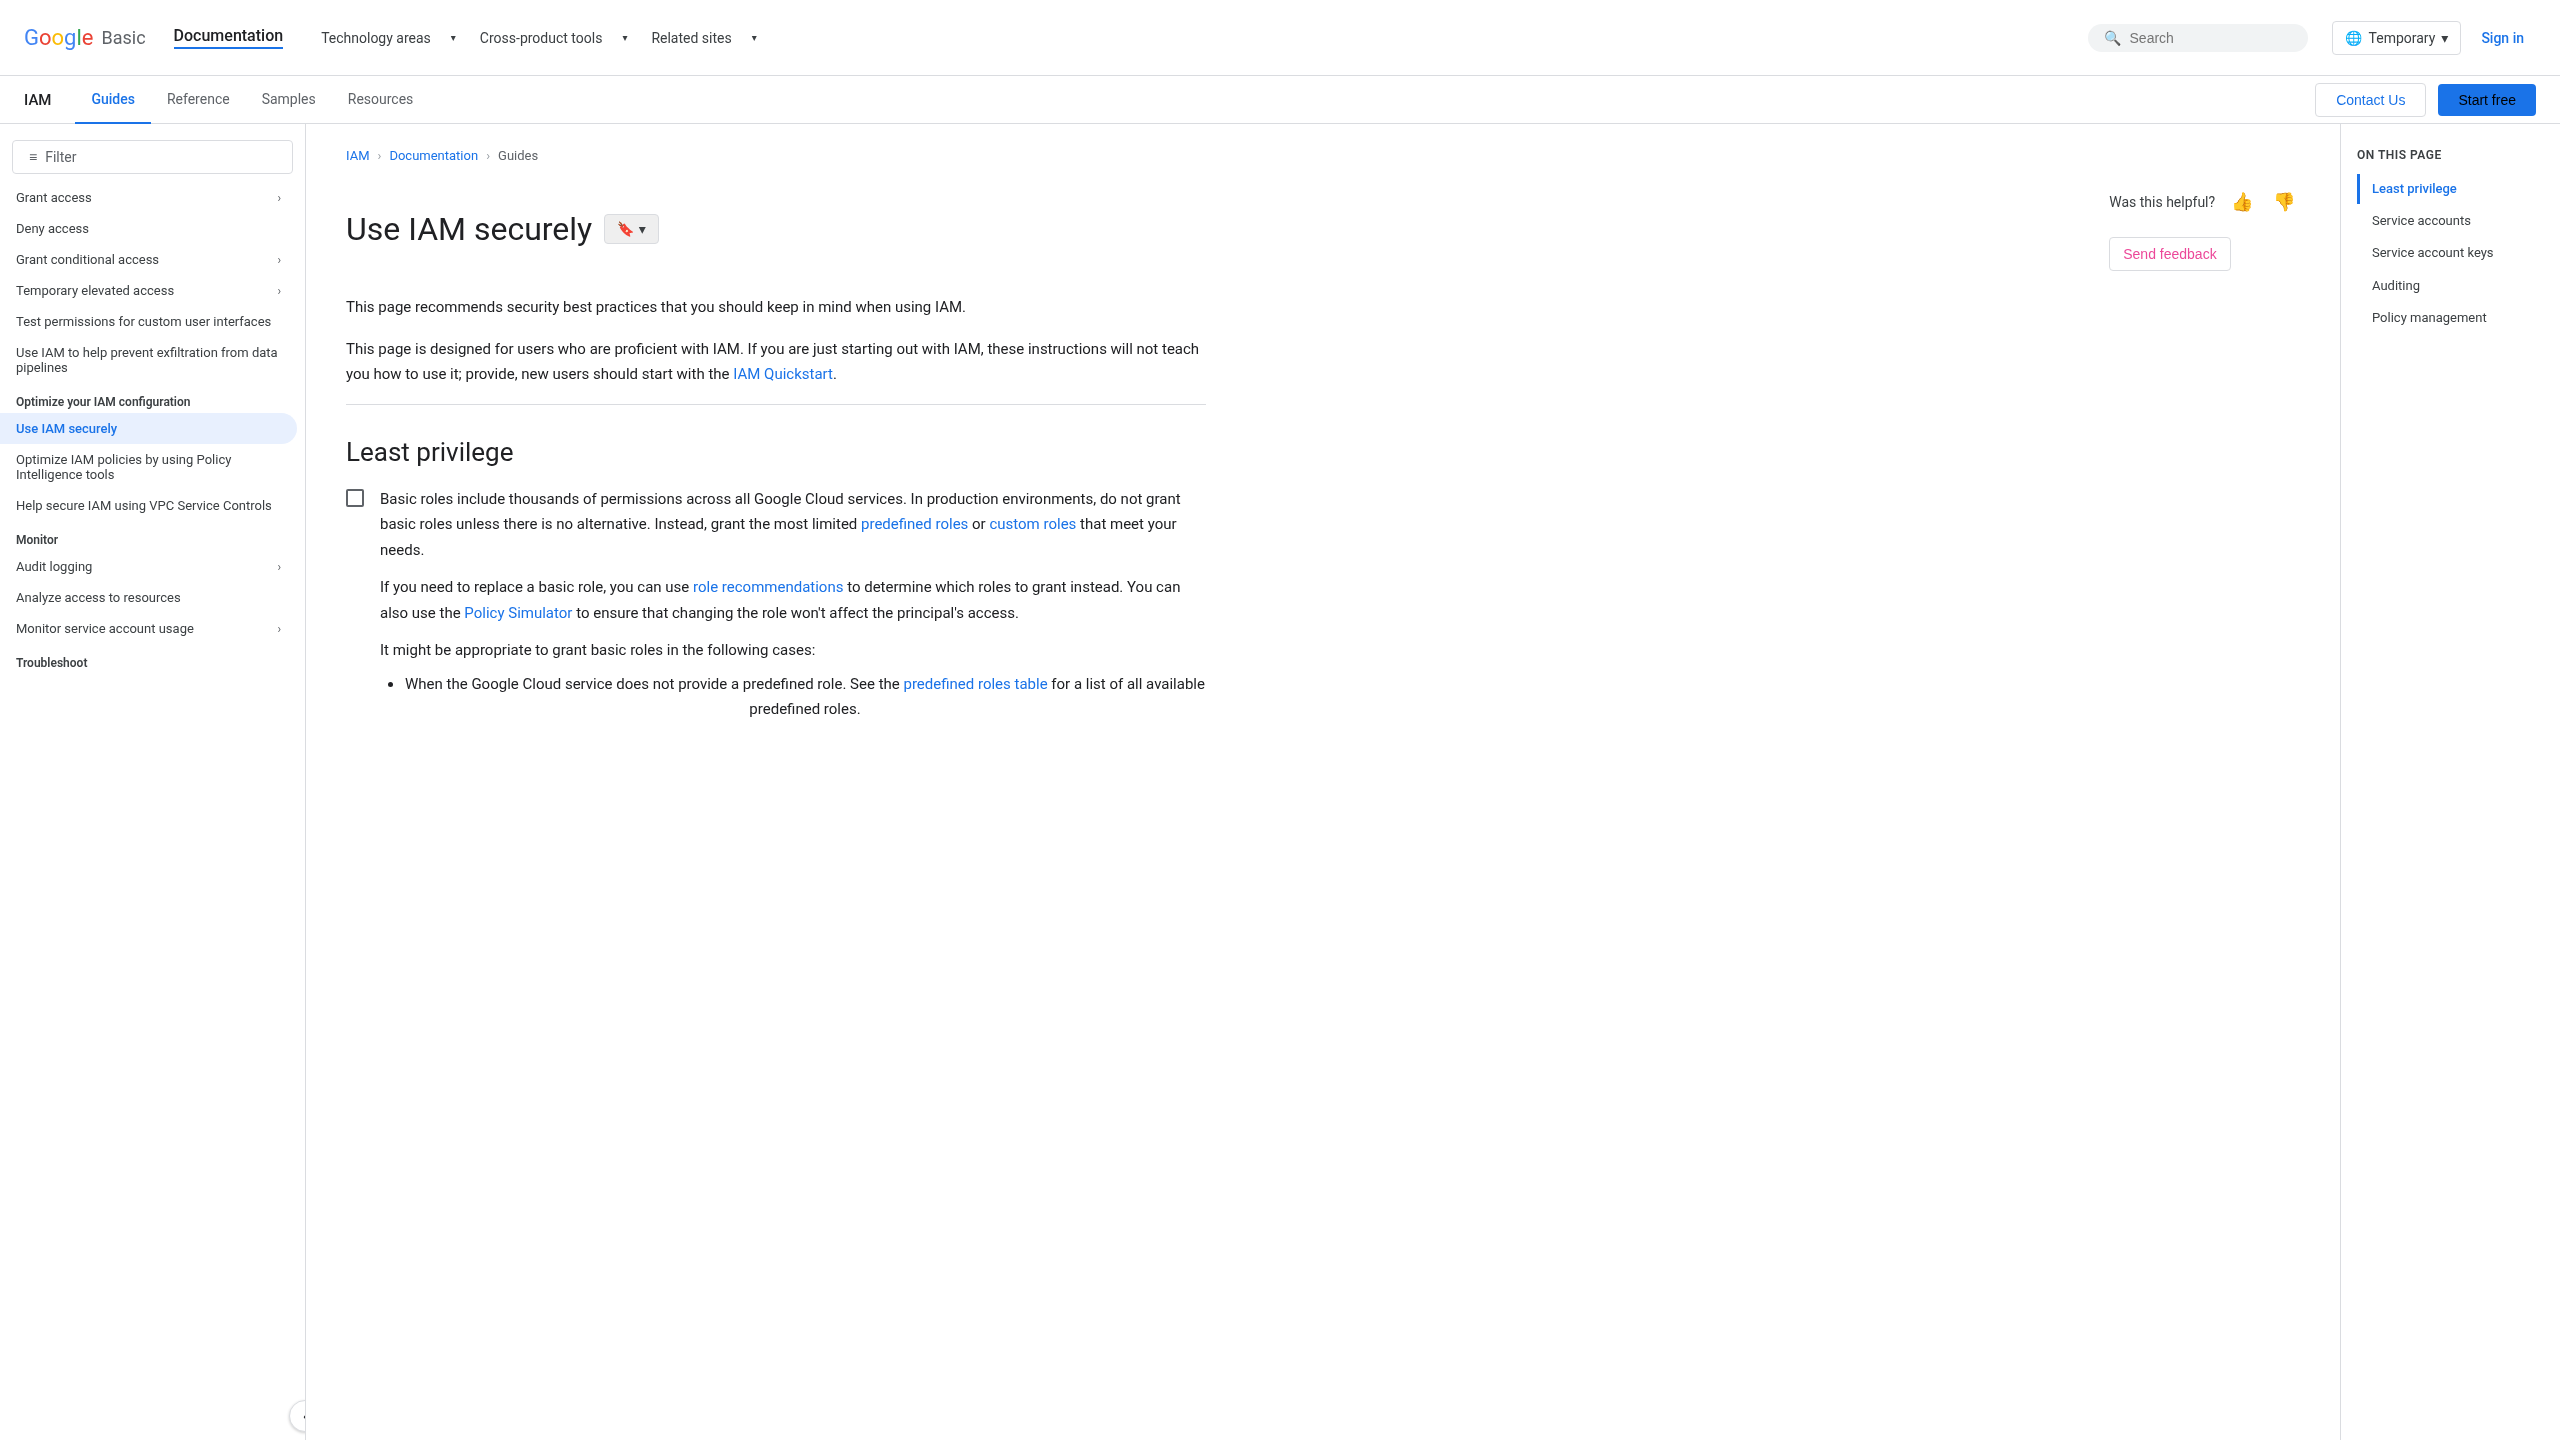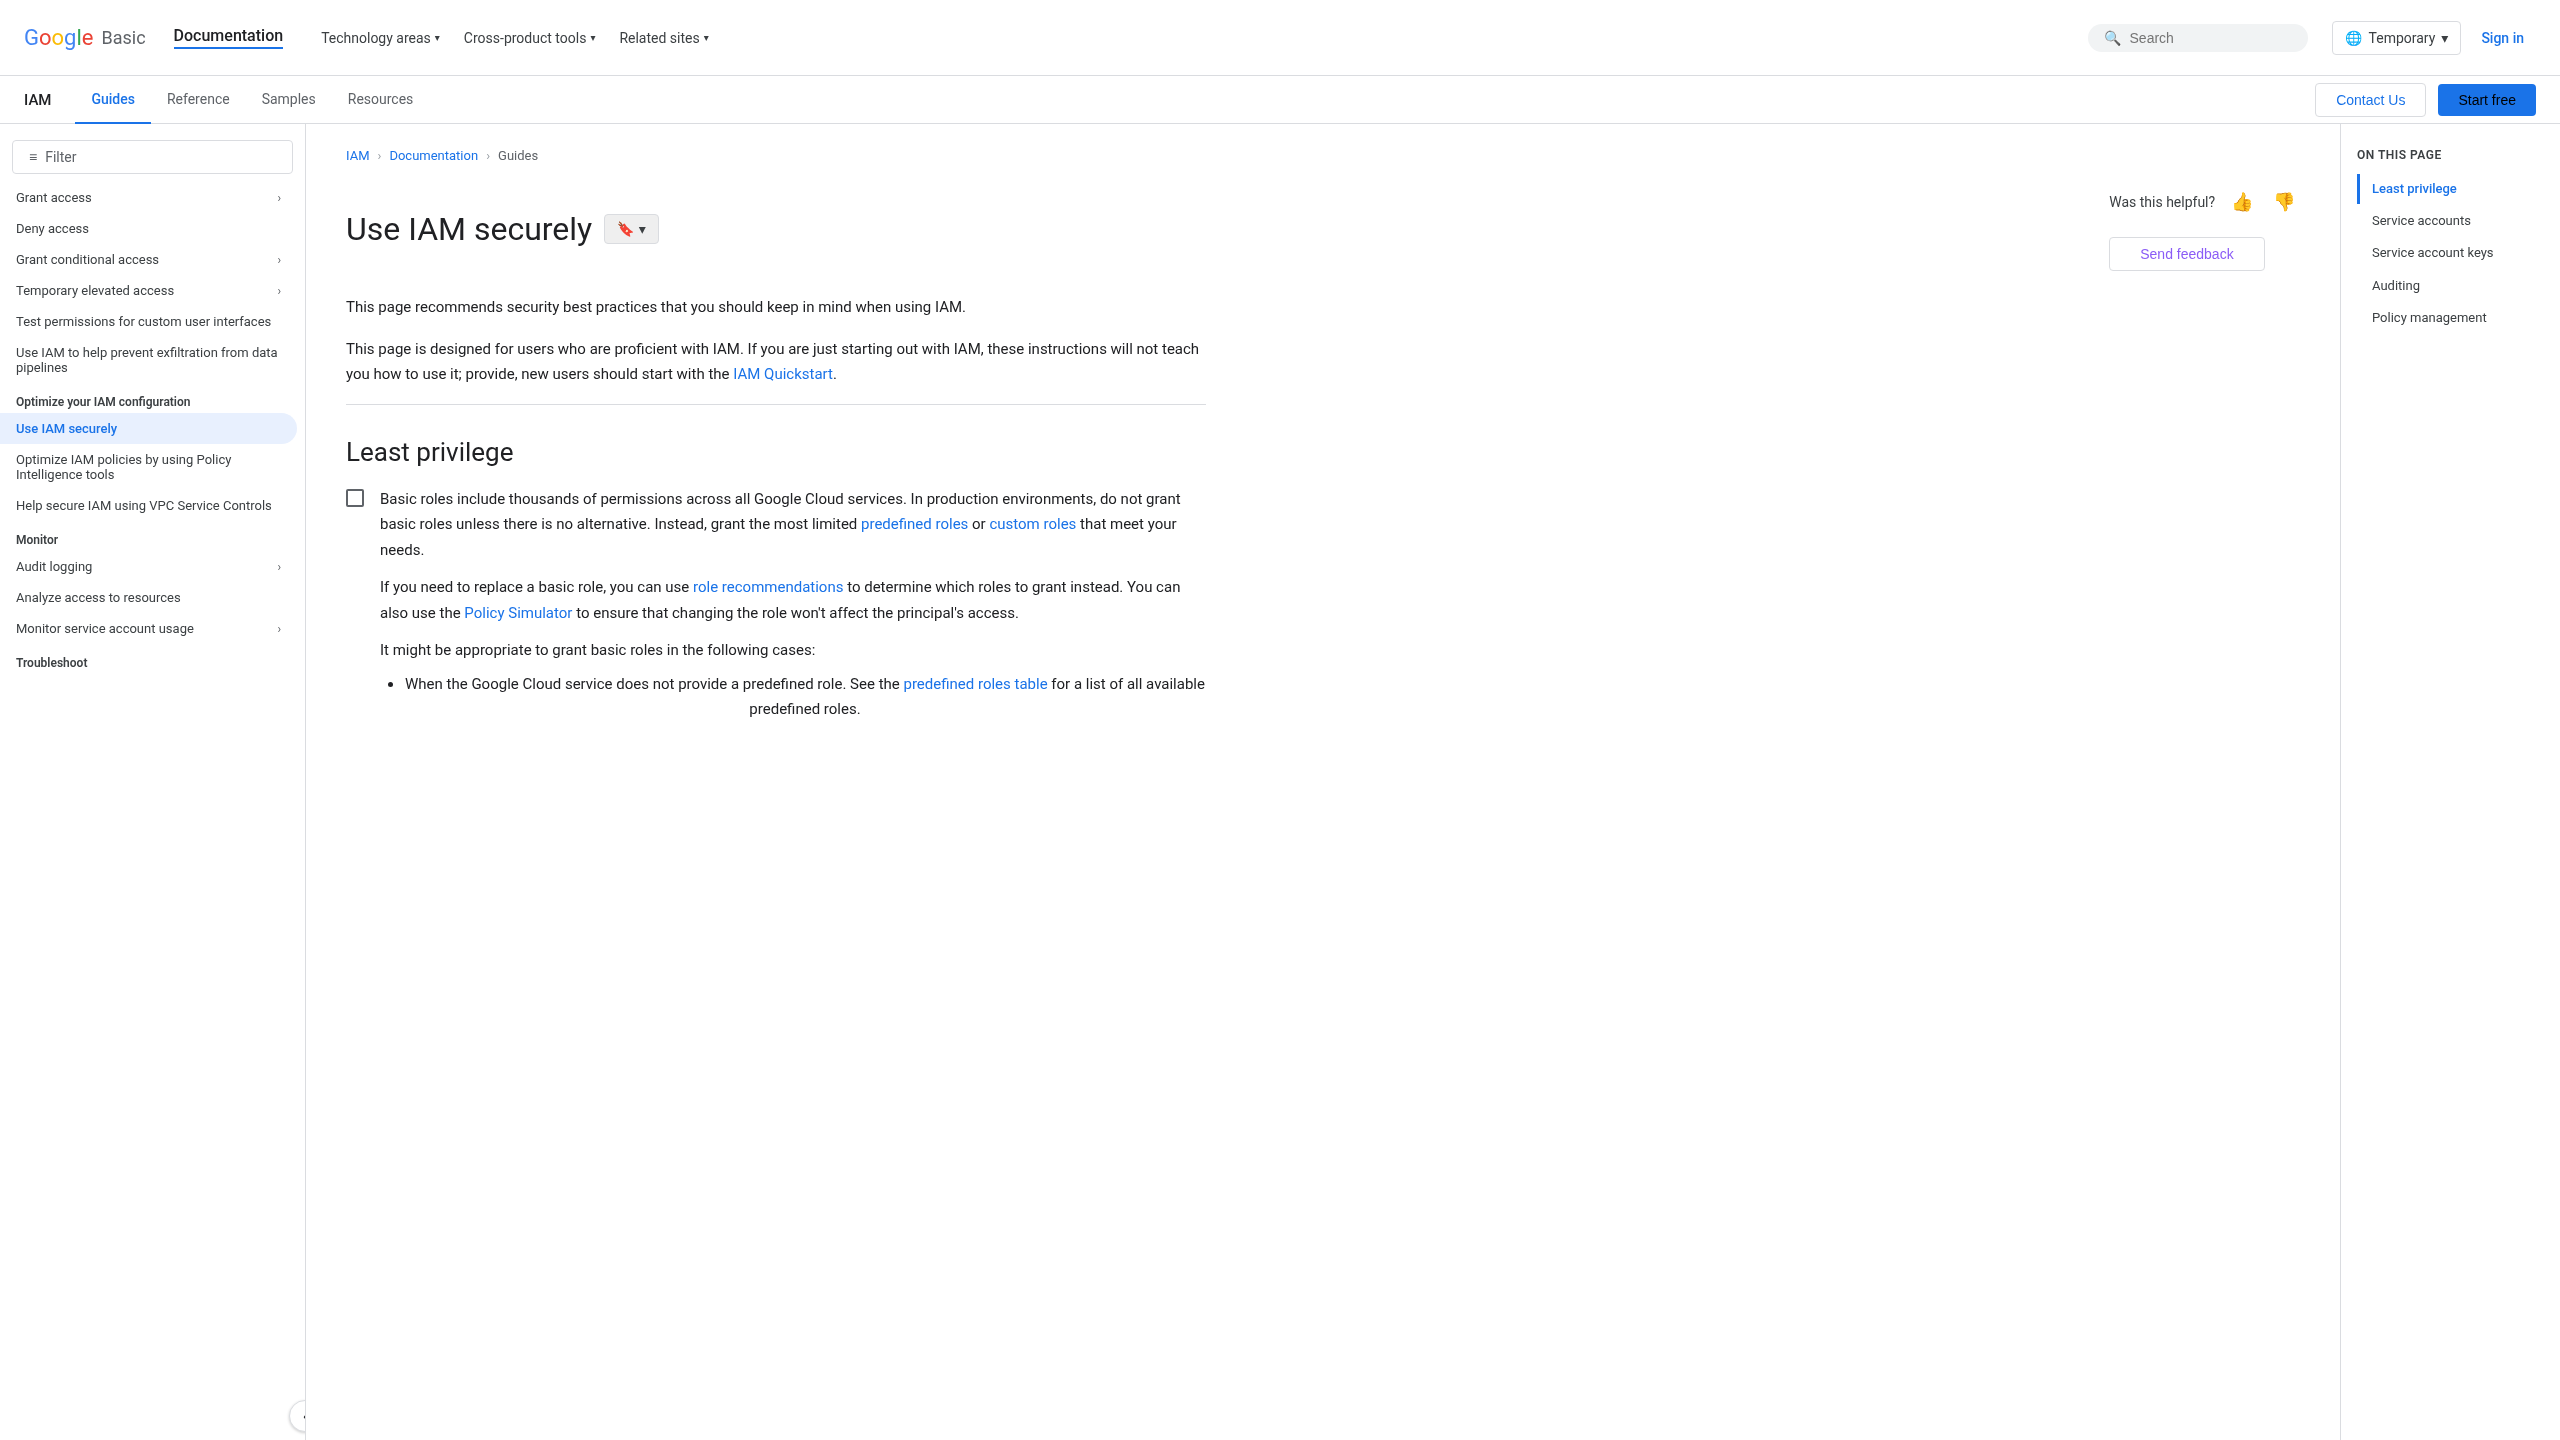--- a/index.html
+++ b/index.html
@@ -53,21 +53,21 @@
     }
     .nav-links {
       display: flex;
       align-items: center;
       gap: 4px;
       flex: 1;
     }
     .nav-link {
       display: flex;
       align-items: center;
-      gap: 4px;
+      gap: 20px;
       padding: 8px 10px;
       font-size: 14px;
       color: #3c4043;
       cursor: pointer;
       border-radius: 4px;
       white-space: nowrap;
     }
     .nav-link .chevron { font-size: 10px; }
     .search-bar {
       display: flex;
@@ -293,25 +293,25 @@
     .helpful-text { font-size: 14px; color: #3c4043; }
     .thumb-btn {
       background: none;
       border: none;
       cursor: pointer;
       padding: 4px;
       color: #5f6368;
       font-size: 18px;
     }
     .send-feedback-btn {
-      padding: 8px 30px;
+      padding: 8px 13px;
       border: 1px solid #dadce0;
       border-radius: 4px;
       font-size: 14px;
-      color: #8b5cf6;
+      color: #ec4899;
       cursor: pointer;
       background: #fff;
     }
     .body-text {
       font-size: 15px;
       line-height: 1.7;
       color: #202124;
       margin-bottom: 16px;
       max-width: 860px;
     }

